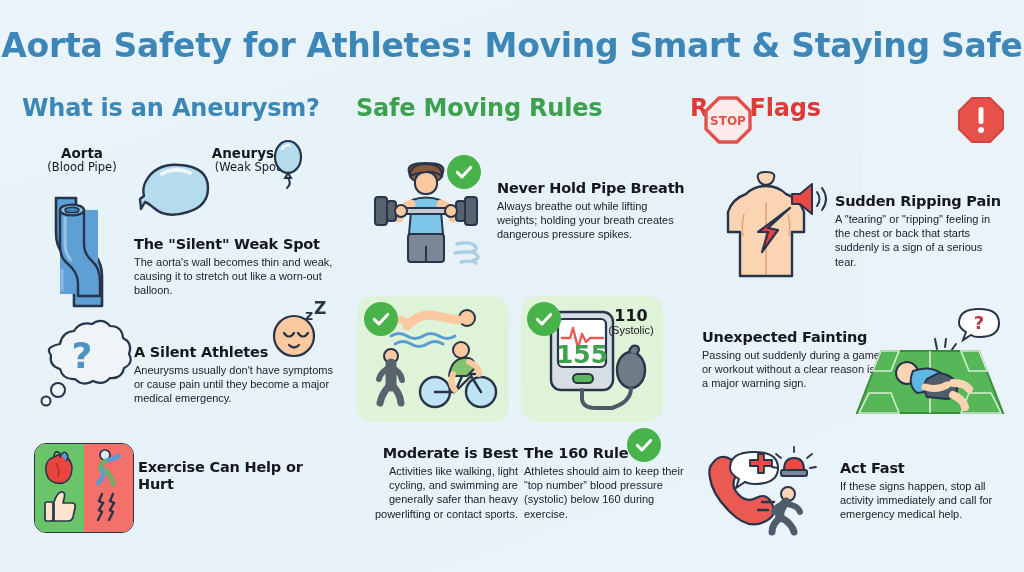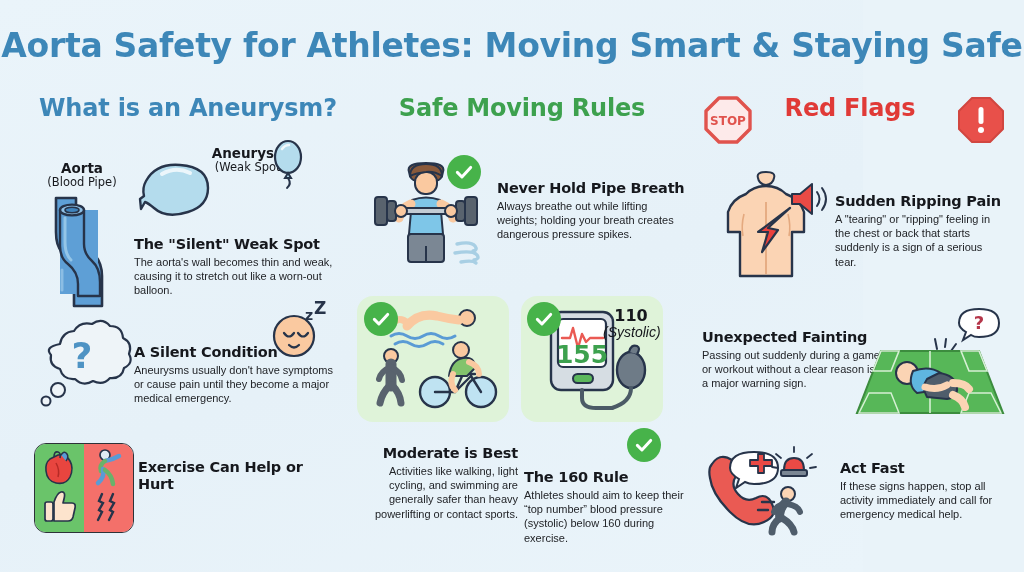--- a/index.html
+++ b/index.html
@@ -21,21 +21,21 @@
     font-family:"DejaVu Sans",sans-serif;
   }
 
   
   .col{position:absolute;top:96px;}
   .col-left{left:22px;width:332px;}
   .col-mid{left:356px;width:332px;}
   .col-right{left:690px;width:320px;}
 
   .col-head{
-    text-align:center;font-size:24px;font-weight:700;letter-spacing:-0.2px;
+    text-align:left;font-size:24px;font-weight:700;letter-spacing:-0.2px;
     font-family:"DejaVu Sans",sans-serif;line-height:1.05;
   }
   .head-blue{color:#3d87b8;}
   .head-green{color:#3da14e;}
   .head-red{color:#e03a37;}
   .head-red .sub{display:block;font-size:20px;margin-top:1px;}
 
   
   .blk{position:absolute;}
   .b-title{font-size:14.5px;font-weight:700;color:#16181d;line-height:1.18;
@@ -66,21 +66,21 @@
 <body>
 
 <div class="page">
 
   <div class="title">Aorta Safety for Athletes: Moving Smart &amp; Staying Safe</div>
 
   <div class="col col-left">
     <div class="col-head head-blue">What is an Aneurysm?</div>
   </div>
 
-  <div class="blk" style="left:34px;top:146px;width:96px;margin-top:15px;">
+  <div class="blk" style="left:34px;top:146px;width:96px;">
     <div class="lbl">
       <span>Aorta</span>
       <span class="sm">(Blood Pipe)</span>
     </div>
   </div>
 
   <div class="ic" style="left:48px;top:184px;">
     <svg width="74" height="116" viewBox="0 0 74 116">
       <path d="M20 14 q0 0 0 22 q0 18 14 30 q12 10 12 26 l0 30 l-28 0 l0 -30 q0 -14 -12 -24 q-6 -6 -6 -20 l0 -34 z" fill="#5e9fd6" stroke="#27344a" stroke-width="2.6" stroke-linejoin="round" transform="translate(8,0)"></path>
       <rect x="12" y="26" width="38" height="84" fill="#5e9fd6" stroke="none"></rect>
@@ -135,21 +135,21 @@
       <circle cx="24" cy="33" r="20" fill="#fac9a0" stroke="#27344a" stroke-width="2.2"></circle>
       <path d="M14 30 q5 7 10 0" fill="none" stroke="#27344a" stroke-width="2.2" stroke-linecap="round"></path>
       <path d="M28 30 q5 7 10 0" fill="none" stroke="#27344a" stroke-width="2.2" stroke-linecap="round"></path>
       <path d="M19 42 q5 5 10 0" fill="none" stroke="#27344a" stroke-width="2.2" stroke-linecap="round"></path>
       <text x="35" y="17" font-family="DejaVu Sans, sans-serif" font-size="14" font-weight="700" fill="#27344a">z</text>
       <text x="44" y="11" font-family="DejaVu Sans, sans-serif" font-size="17" font-weight="700" fill="#27344a">Z</text>
     </svg>
   </div>
 
   <div class="blk" style="left:134px;top:344px;width:200px;">
-    <div class="b-title">A Silent Condition</div>
+    <div class="b-title">A Silent Athletes</div>
     <div class="b-body">Aneurysms usually don't have symptoms or cause pain until they become a major medical emergency.</div>
   </div>
 
   <div class="splitcard" style="left:34px;top:443px;">
     <div class="half half-g">
       <svg style="position:absolute;left:7px;top:6px;" width="36" height="34" viewBox="0 0 36 34">
         <path d="M8 9 q-5 4 -4 12 q1 10 10 12 q10 2 14 -6 q4 -9 0 -16 q-4 -7 -12 -6 z" fill="#e8453f" stroke="#27344a" stroke-width="1.6"></path>
         <path d="M12 7 q0 -6 4 -5 q3 1 2 6" fill="none" stroke="#27344a" stroke-width="1.6"></path>
         <path d="M19 5 q3 -5 6 -1 q2 3 -1 7" fill="#5a9bd5" stroke="#27344a" stroke-width="1.5"></path>
         <path d="M14 13 q4 7 2 14" fill="none" stroke="#b62a26" stroke-width="1.5"></path>
@@ -254,35 +254,35 @@
       <path d="M17 30 l8 0 l3 -10 l5 20 l4 -14 l4 8 l4 -4 l13 0" fill="none" stroke="#ea5a53" stroke-width="2.4" stroke-linecap="round" stroke-linejoin="round"></path>
       <text x="37" y="55" font-family="DejaVu Sans, sans-serif" font-size="25" font-weight="700" fill="#3da14e" text-anchor="middle">155</text>
       <rect x="28" y="66" width="20" height="9" rx="4.5" fill="#5cb85c" stroke="#27344a" stroke-width="2"></rect>
       <path d="M37 82 l0 8 q0 10 14 10 l16 0" fill="none" stroke="#4b5a66" stroke-width="4" stroke-linecap="round"></path>
       <ellipse cx="86" cy="62" rx="14" ry="18" fill="#6e7b87" stroke="#27344a" stroke-width="2.4"></ellipse>
       <path d="M84 44 q2 -8 8 -6 q4 2 0 8" fill="#6e7b87" stroke="#27344a" stroke-width="2.2"></path>
       <path d="M86 80 q0 14 -19 20" fill="none" stroke="#4b5a66" stroke-width="4" stroke-linecap="round"></path>
     </svg>
     <div style="position:absolute;right:4px;top:10px;text-align:center;width:56px;">
       <div style="font-size:16px;font-weight:700;color:#16181d;font-family:'DejaVu Sans',sans-serif;">110</div>
-      <div style="font-size:14px;color:#16181d;margin-top:-1px;font-style:italic;">(Systolic)</div>
+      <div style="font-size:11px;color:#16181d;margin-top:-1px;">(Systolic)</div>
     </div>
   </div>
   <div class="check" style="left:527px;top:302px;">
     <svg viewBox="0 0 24 24">
         <path d="M4 12.5 L9.5 18 L20 6.5" fill="none" stroke="#ffffff" stroke-width="3.6" stroke-linecap="round" stroke-linejoin="round"></path>
       </svg>
   </div>
 
   <div class="blk" style="left:360px;top:445px;width:158px;text-align:right;">
     <div class="b-title">Moderate is Best</div>
     <div class="b-body">Activities like walking, light cycling, and swimming are generally safer than heavy powerlifting or contact sports.</div>
   </div>
 
-  <div class="blk" style="left:524px;top:445px;width:162px;margin-top:24px;">
+  <div class="blk" style="left:524px;top:445px;width:162px;">
     <div class="b-title">The 160 Rule</div>
     <div class="b-body">Athletes should aim to keep their “top number” blood pressure (systolic) below 160 during exercise.</div>
   </div>
   <div class="check" style="left:627px;top:428px;">
     <svg viewBox="0 0 24 24">
         <path d="M4 12.5 L9.5 18 L20 6.5" fill="none" stroke="#ffffff" stroke-width="3.6" stroke-linecap="round" stroke-linejoin="round"></path>
       </svg>
   </div>
 
   <div class="col col-right">

